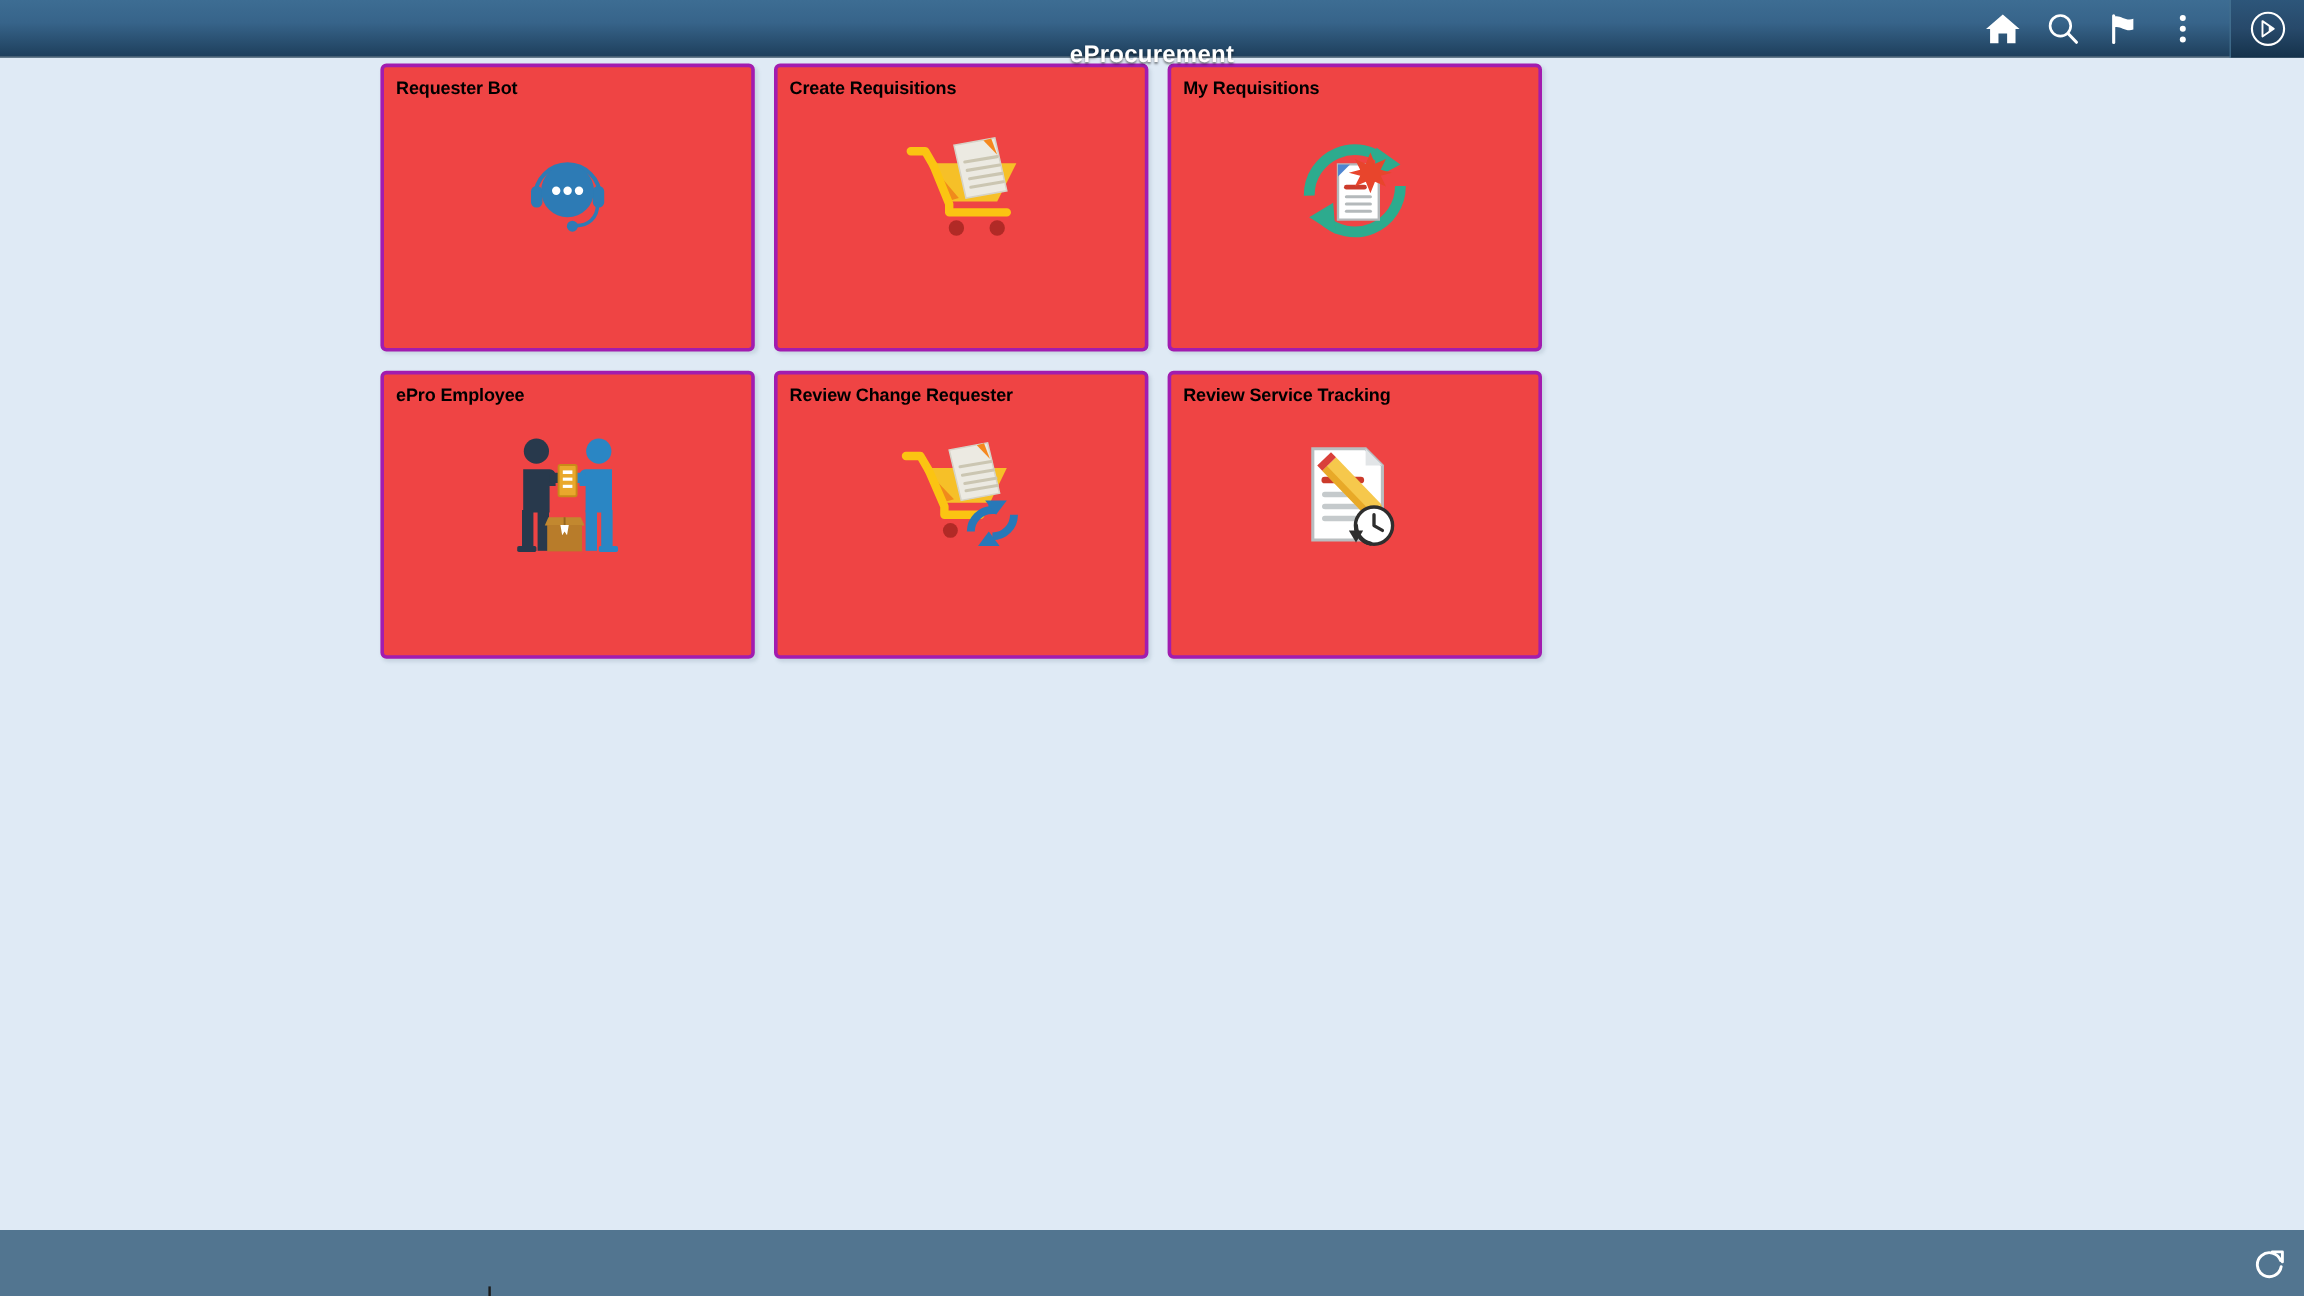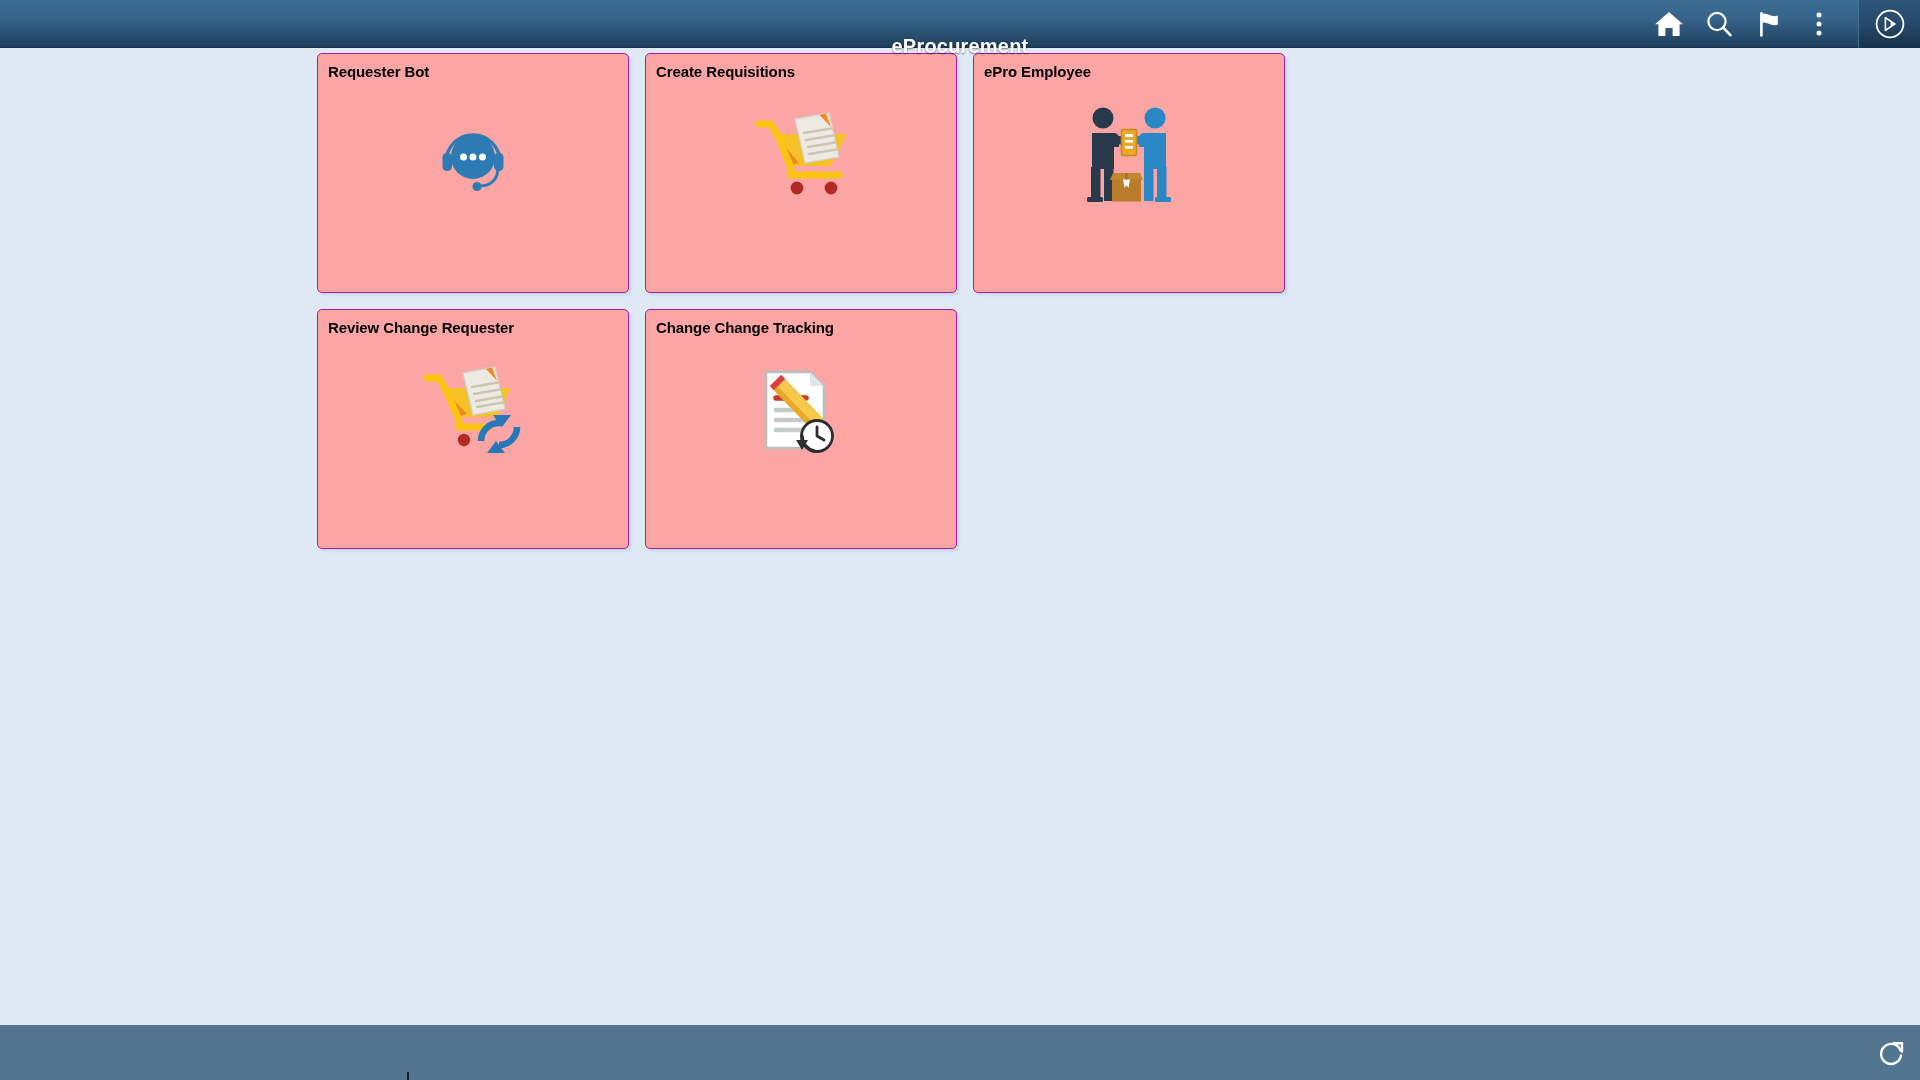--- a/index.html
+++ b/index.html
@@ -79,22 +79,22 @@
     overflow: hidden;
   }
   .tile-grid {
     position: absolute; left: 317px; top: 5px;
     width: 1290px;
     display: flex; flex-wrap: wrap;
     gap: 16px;
   }
   .tile {
     width: 312px; height: 240px;
-    background: #fca5a5;
-    border: 1px solid #a21caf;
+    background: #ef4444;
+    border: 3px solid #a21caf;
     border-radius: 5px;
     box-shadow: 2px 2px 3px rgba(120,140,160,.22);
     position: relative;
     cursor: pointer;
     overflow: hidden;
   }
   .tile-title {
     position: absolute; left: 10px; top: 9px;
     font-size: 15px; font-weight: bold; color: #000000;
     letter-spacing: -.1px;
@@ -208,20 +208,39 @@
           <path d="M48 8 L82 2 L92 46 L58 52 Z" fill="none" stroke="#d6d3c8" stroke-width="1.3"></path>
           <path d="M79 2.4 L84 16 L72.5 4 Z" fill="#f5881f"></path>
           <path d="M57 22 L84 17.5" stroke="#cbc6b2" stroke-width="2.6" stroke-linecap="round"></path>
           <path d="M59 29 L86 24.5" stroke="#cbc6b2" stroke-width="2.6" stroke-linecap="round"></path>
           <path d="M61 36 L88 31.5" stroke="#cbc6b2" stroke-width="2.6" stroke-linecap="round"></path>
           <path d="M62 43 L89 38.5" stroke="#cbc6b2" stroke-width="2.6" stroke-linecap="round"></path>
         </svg>
       </div>
     </div>
 
+    <div class="tile">
+      <div class="tile-title">My Requisitions</div>
+      <div class="tile-art">
+        <svg width="100" height="96" viewBox="0 0 100 96">
+          <path d="M12 52 A38 38 0 0 1 77 25" fill="none" stroke="#2dab8e" stroke-width="9"></path>
+          <path d="M68 12 L88 26 L66 38 Z" fill="#2dab8e"></path>
+          <path d="M88 44 A38 38 0 0 1 23 71" fill="none" stroke="#2dab8e" stroke-width="9"></path>
+          <path d="M32 58 L34 84 L12 70 Z" fill="#2dab8e"></path>
+          <path d="M36 26 L59 26 L70 37 L70 72 L36 72 Z" fill="#ffffff" stroke="#b4b9bb" stroke-width="2"></path>
+          <path d="M36 26 L46 26 L36 36 Z" fill="#4f86d0"></path>
+          <path d="M59 26 L70 37 L59 37 Z" fill="#dfe3e5"></path>
+          <path d="M43 45 L58 45" stroke="#cc3b2b" stroke-width="4" stroke-linecap="round"></path>
+          <path d="M43 53 L63 53" stroke="#b4b9bb" stroke-width="2.6" stroke-linecap="round"></path>
+          <path d="M43 59 L63 59" stroke="#b4b9bb" stroke-width="2.6" stroke-linecap="round"></path>
+          <path d="M43 65 L63 65" stroke="#b4b9bb" stroke-width="2.6" stroke-linecap="round"></path>
+          <path d="M63 16 L66.8 25.5 L76 21.5 L71.5 30.5 L81 33 L71.5 35.5 L76 44.5 L66.8 40.5 L63 50 L59.2 40.5 L50 44.5 L54.5 35.5 L45 33 L54.5 30.5 L50 21.5 L59.2 25.5 Z" fill="#e8452c"></path>
+        </svg>
+      </div>
+    </div>
 
     <div class="tile">
       <div class="tile-title">ePro Employee</div>
       <div class="tile-art">
         <svg width="92" height="100" viewBox="0 0 92 100">
 
           <circle cx="20" cy="11" r="10.5" fill="#28394c"></circle>
           <path d="M9 26 L31 26 A5 5 0 0 1 36 31 L36 40 L31 40 L31 62 L9 62 Z" fill="#28394c"></path>
           <rect x="31" y="29" width="22" height="8.5" rx="2" fill="#28394c"></rect>
           <rect x="8" y="60" width="9.5" height="34" fill="#28394c"></rect>
@@ -268,21 +287,21 @@
             <path d="M62 76 A18 18 0 0 1 80 58 L80 52" fill="none" stroke="#2878b8" stroke-width="6.6"></path>
             <path d="M98 62 A18 18 0 0 1 80 80" fill="none" stroke="#2878b8" stroke-width="6.6"></path>
             <path d="M74 50 L92 50 L83 62 Z" fill="#2878b8"></path>
             <path d="M86 88 L68 88 L77 76 Z" fill="#2878b8"></path>
           </g>
         </svg>
       </div>
     </div>
 
     <div class="tile">
-      <div class="tile-title">Change Change Tracking</div>
+      <div class="tile-title">Review Service Tracking</div>
       <div class="tile-art">
         <svg width="94" height="94" viewBox="0 0 94 94">
           <path d="M12 6 L56 6 L70 20 L70 82 L12 82 Z" fill="#ffffff" stroke="#b9bec0" stroke-width="2.6"></path>
           <path d="M56 6 L70 20 L56 20 Z" fill="#e2e5e7"></path>
           <path d="M22 32 L52 32" stroke="#cc3b2b" stroke-width="5.6" stroke-linecap="round"></path>
           <path d="M22 44 L52 44" stroke="#c5cacc" stroke-width="4.6" stroke-linecap="round"></path>
           <path d="M22 54 L52 54" stroke="#c5cacc" stroke-width="4.6" stroke-linecap="round"></path>
           <path d="M22 64 L48 64" stroke="#c5cacc" stroke-width="4.6" stroke-linecap="round"></path>
 
           <g transform="rotate(-44 52 46)">

